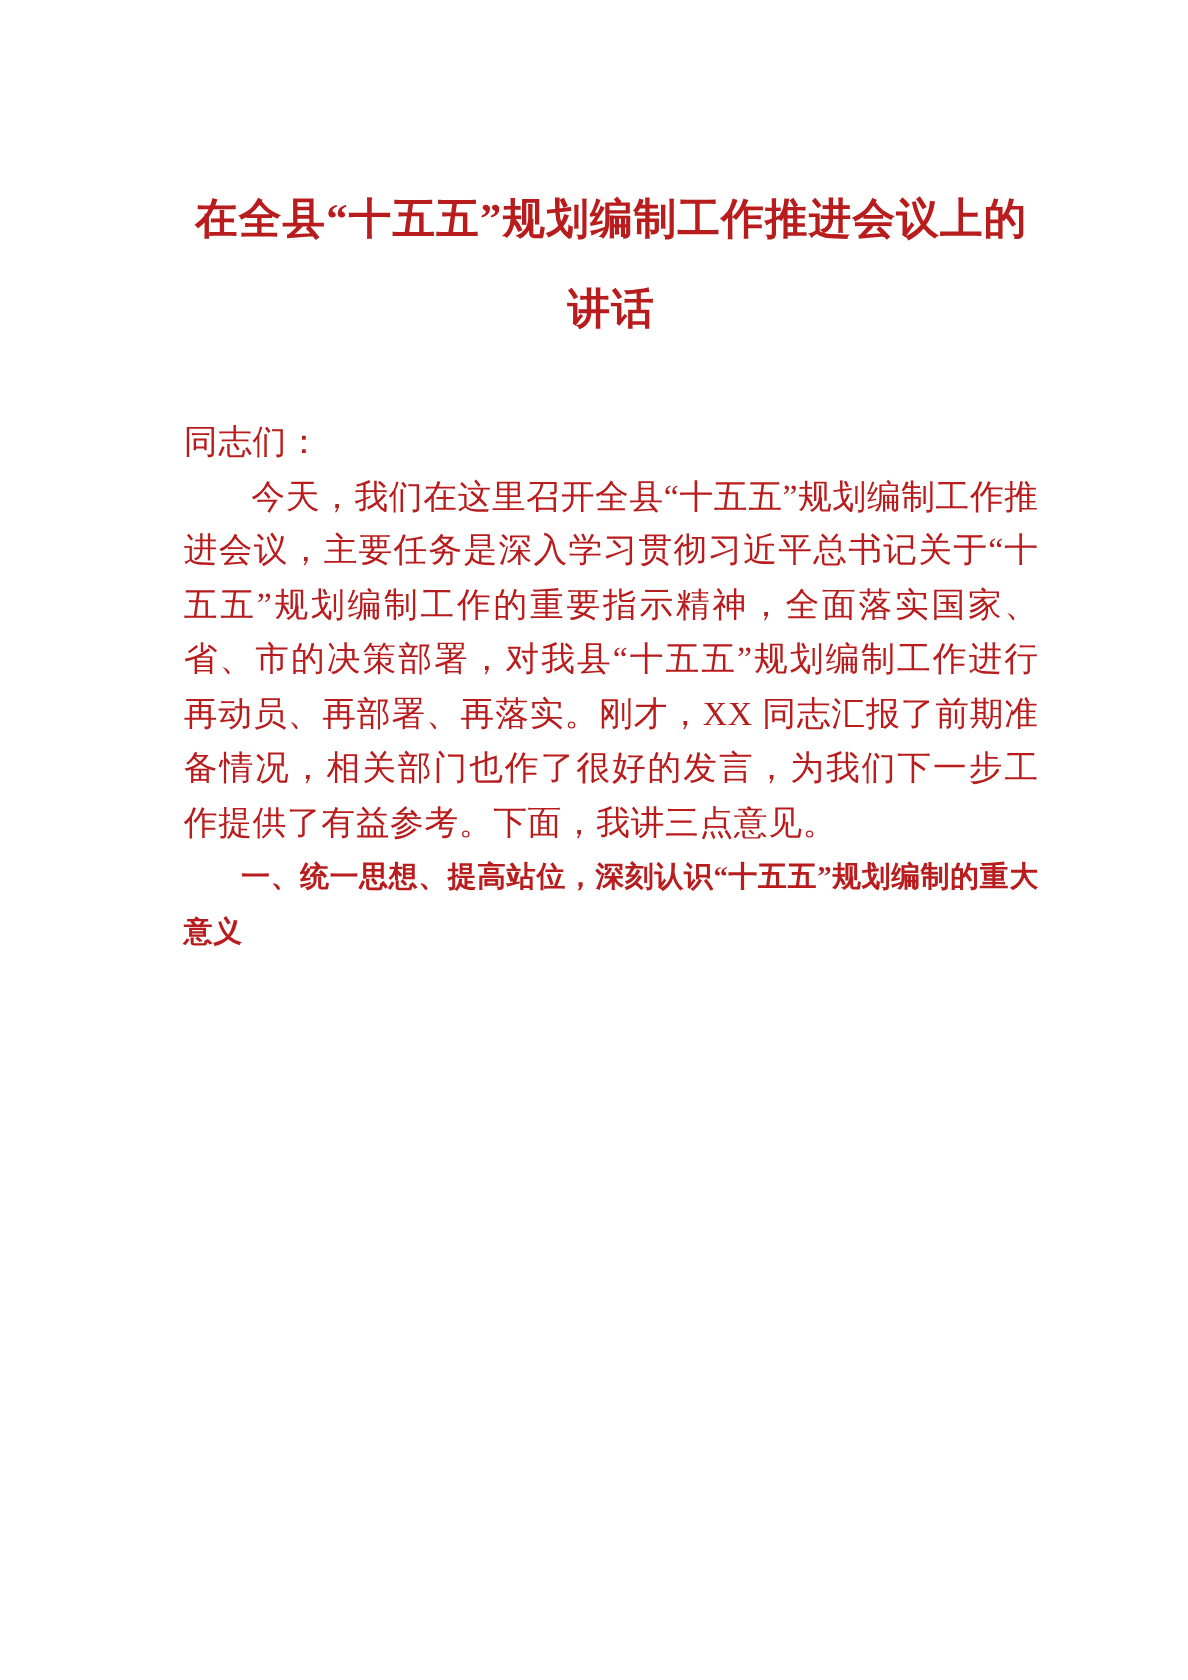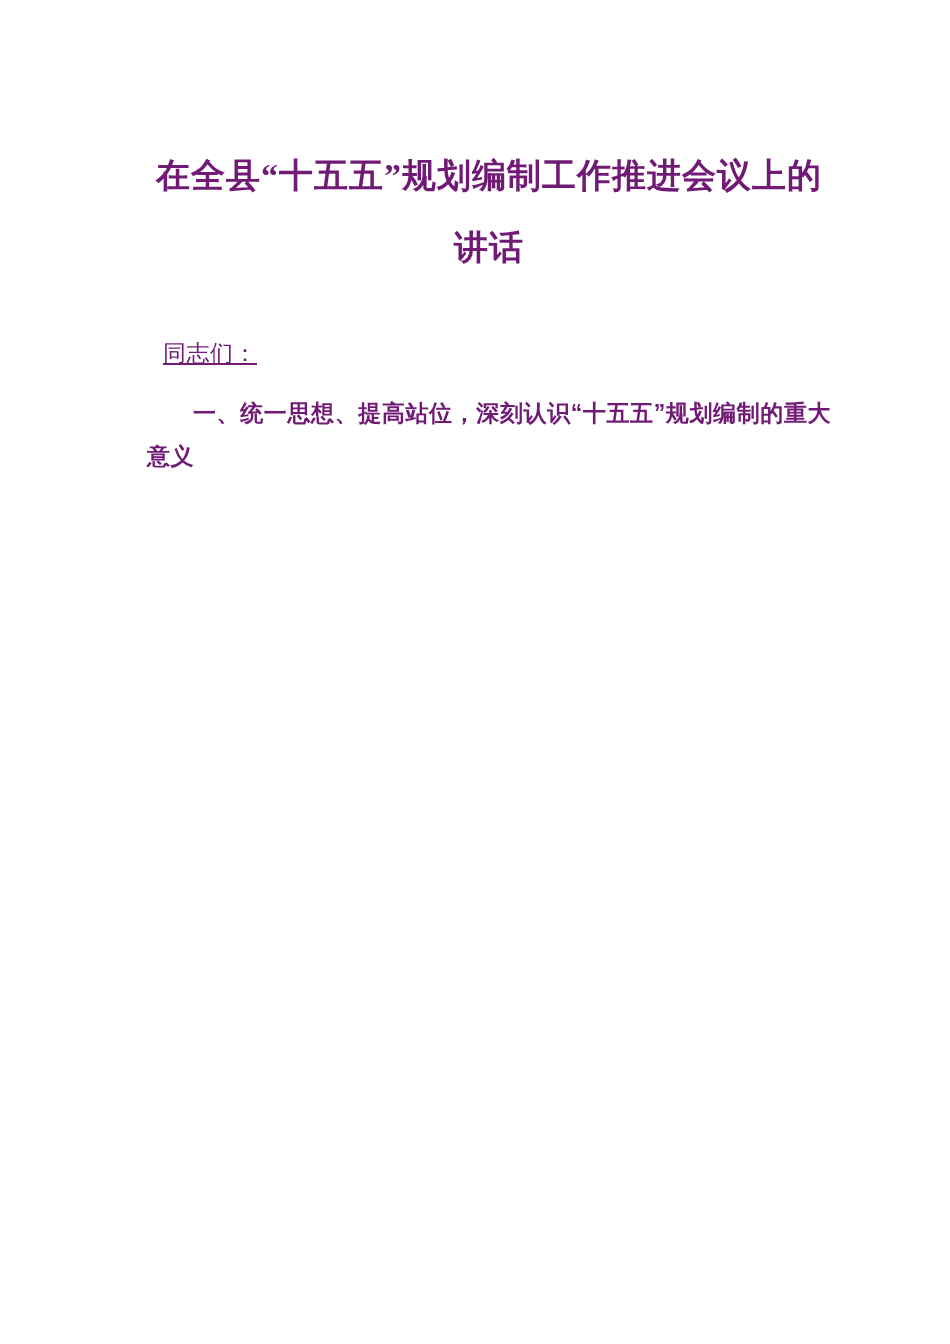--- a/index.html
+++ b/index.html
@@ -9,63 +9,63 @@
   }
   .page {
     position: relative;
     width: 950px;
     height: 1344px;
     margin: 0 auto;
     background: #ffffff;
     box-sizing: border-box;
     padding: 140px 119px 0 147px;
     overflow: hidden;
-    color: #701a75;
+    color: #b91c1c;
     font-family: "Liberation Serif", "DejaVu Serif", serif;
   }
   .title {
     margin: 0 0 48px 0;
     font-size: 34px;
     font-weight: bold;
     text-align: center;
     line-height: 72px;
     letter-spacing: 1px;
     font-family: "Liberation Serif", "DejaVu Serif", serif;
   }
   .para {
-    margin: 16px;
-    font-size: 23px;
+    margin: 0;
+    font-size: 27px;
     line-height: 43.5px;
     text-align: justify;
     text-justify: inter-ideograph;
     letter-spacing: 0.5px;
-    text-decoration: underline;
   }
   .indent {
     text-indent: 2em;
   }
   .heading {
     margin: 0;
     font-size: 23px;
     line-height: 43.5px;
     font-weight: bold;
     text-indent: 2em;
     text-align: justify;
     letter-spacing: 0.5px;
-    font-family: Liberation Sans, sans-serif;
+    font-family: Liberation Serif, serif;
   }
   .lead {
     font-weight: bold;
   }
 </style>
 </head>
 <body>
 
 <div class="page">
   <h1 class="title">在全县“十五五”规划编制工作推进会议上的讲话</h1>
 
   <p class="para">同志们：</p>
 
+  <p class="para indent">今天，我们在这里召开全县“十五五”规划编制工作推进会议，主要任务是深入学习贯彻习近平总书记关于“十五五”规划编制工作的重要指示精神，全面落实国家、省、市的决策部署，对我县“十五五”规划编制工作进行再动员、再部署、再落实。刚才，XX 同志汇报了前期准备情况，相关部门也作了很好的发言，为我们下一步工作提供了有益参考。下面，我讲三点意见。</p>
 
   <h2 class="heading">一、统一思想、提高站位，深刻认识“十五五”规划编制的重大意义</h2>
 
 
 </div>
 
 </body></html>

